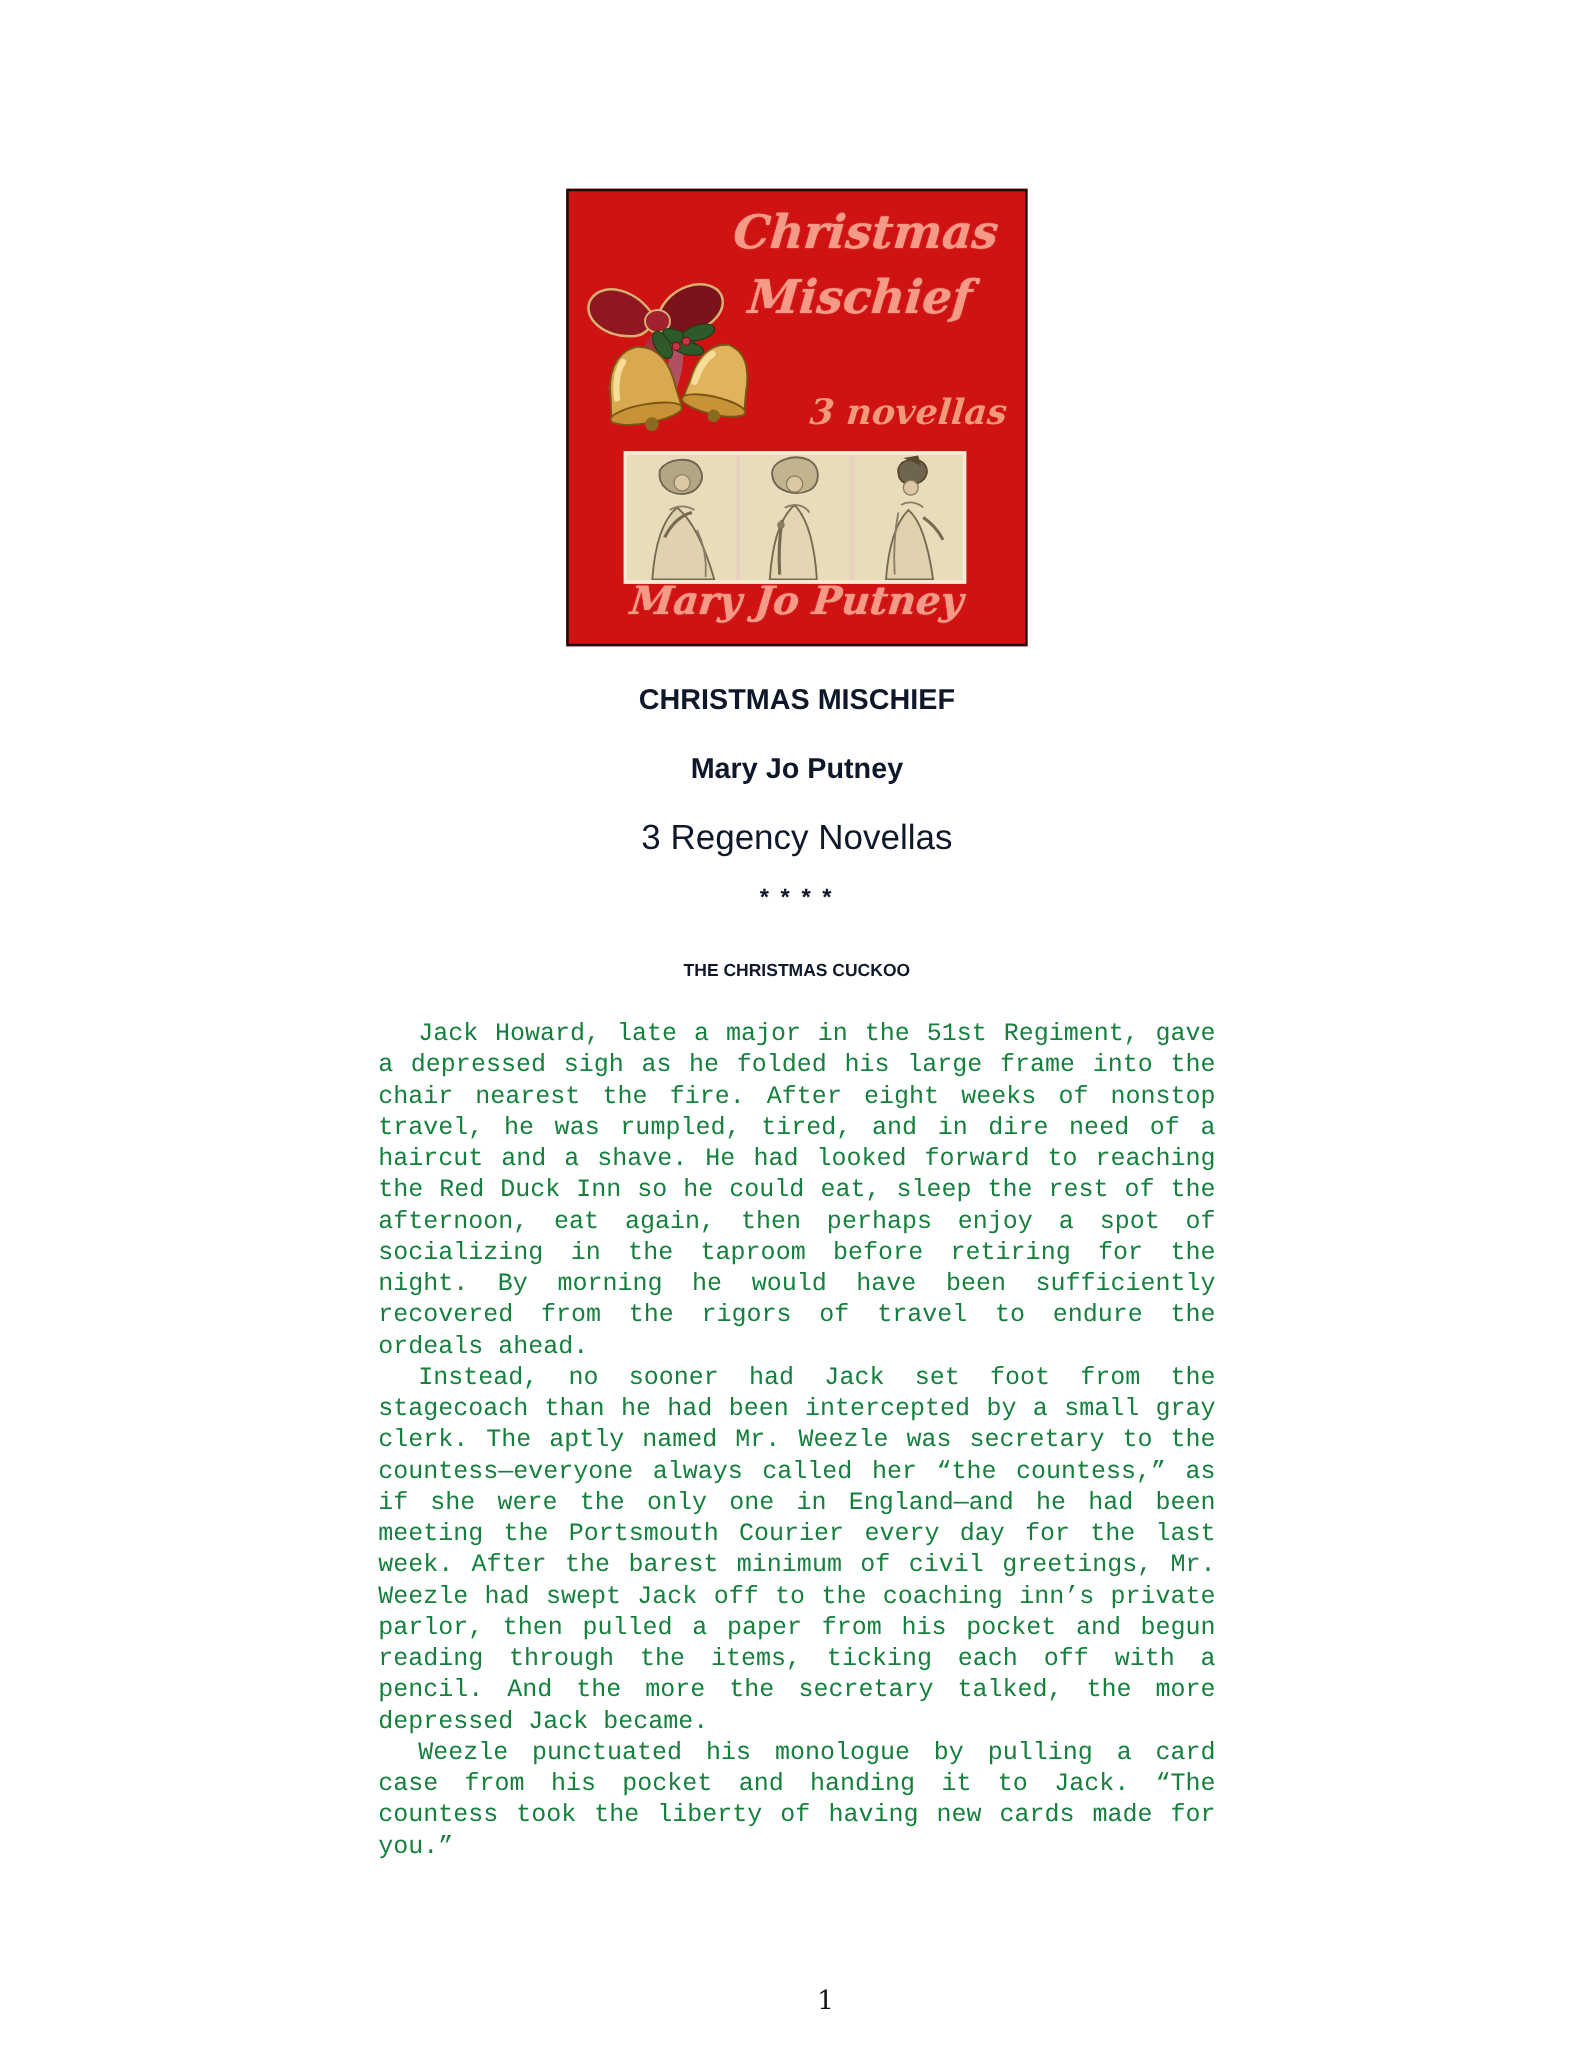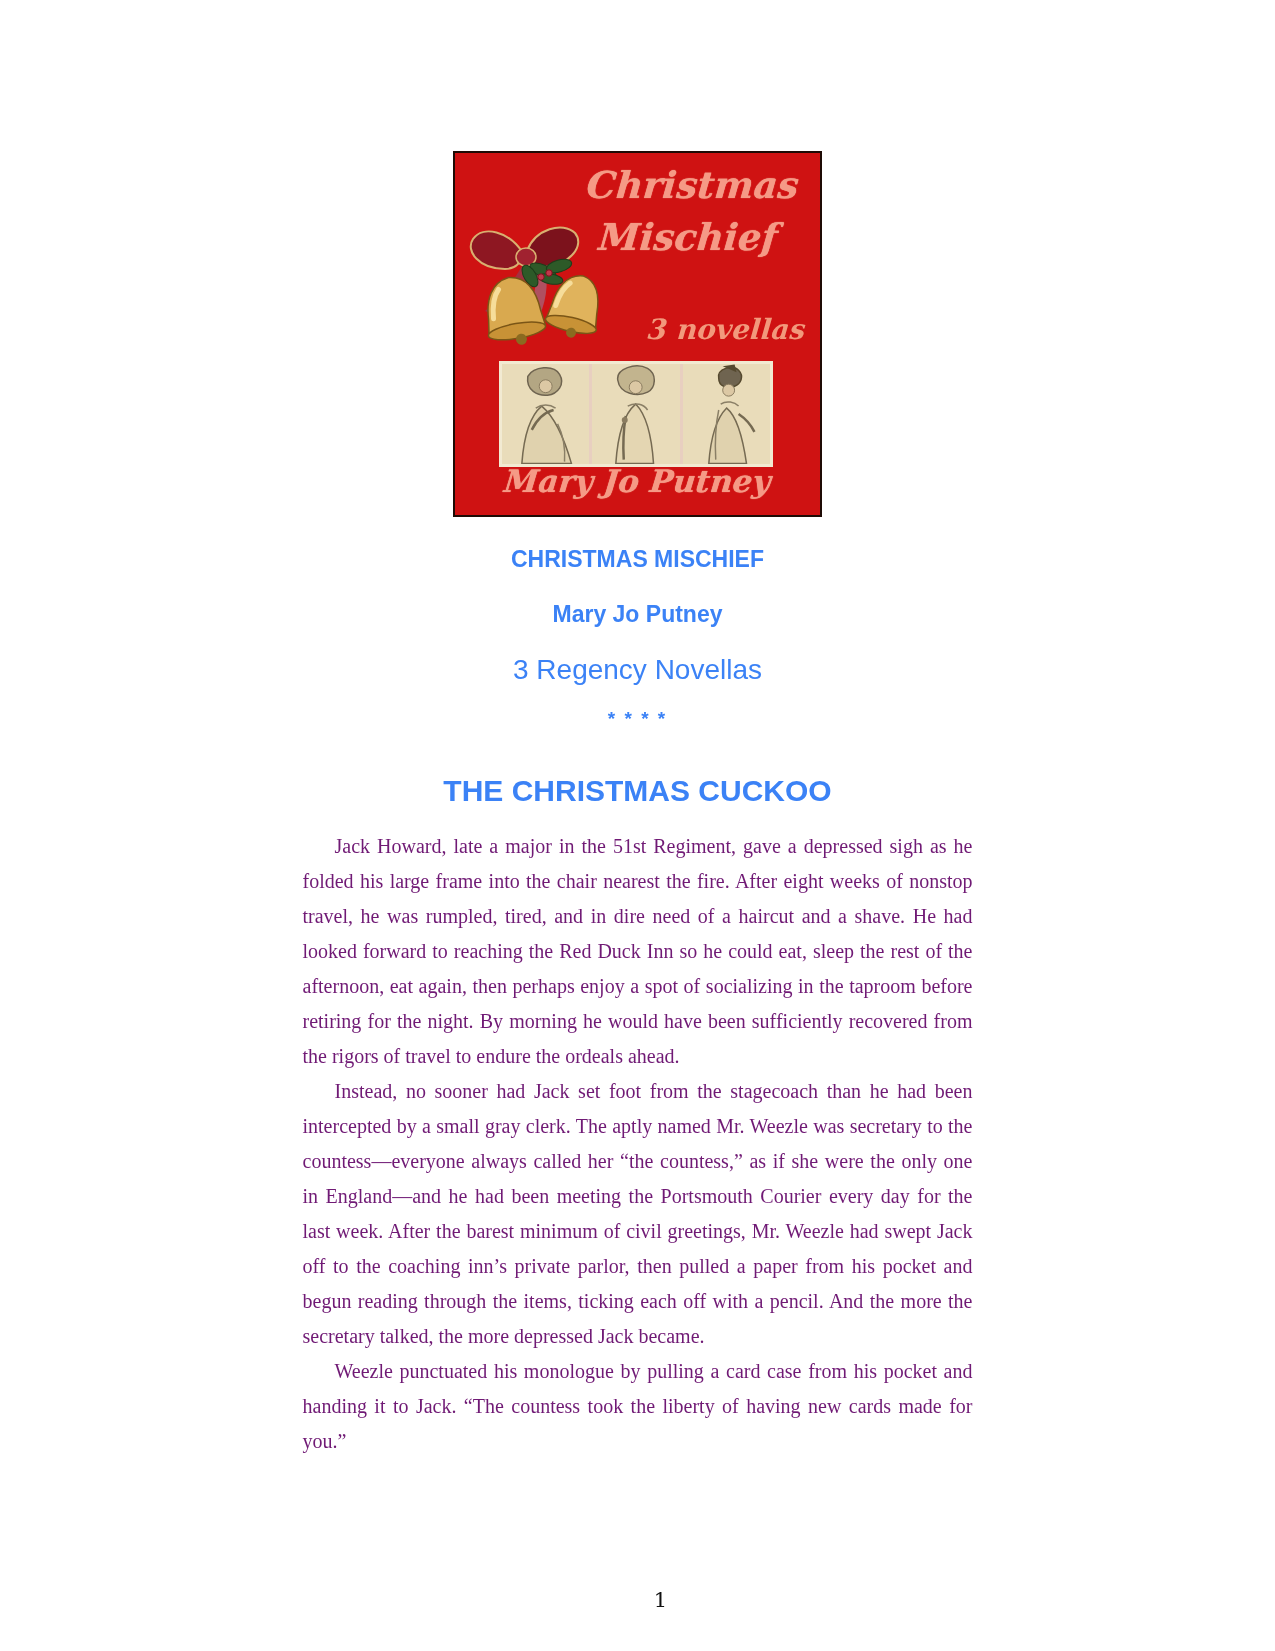--- a/index.html
+++ b/index.html
@@ -89,42 +89,42 @@
     transform: skewX(-6deg);
     text-shadow: 0 0 1px #f8b09a;
   }
 
   
   .fm {
     width: 670px;
     margin: 0 auto;
     text-align: center;
     font-family: "Liberation Sans", sans-serif;
-    color: #3b82f6;
+    color: #0f172a;
     line-height: 27px;
   }
   .fm-book-title   { margin-top: 29px; font-size: 23px; font-weight: bold; }
   .fm-author       { margin-top: 28px; font-size: 23px; font-weight: bold; }
   .fm-edition      { margin-top: 28px; font-size: 28px; font-weight: normal; }
   .fm-separator    { margin-top: 22px; font-size: 19px; font-weight: bold; letter-spacing: 2px; }
-  .fm-story-title  { margin-top: 45px; font-size: 30px; font-weight: bold; }
+  .fm-story-title  { margin-top: 31px; font-size: 14px; font-weight: bold; }
 
   
   .story {
     width: 670px;
     margin: 25px auto 0 auto;
   }
   .story p {
     margin: 0;
     text-align: justify;
     text-indent: 32px;
     font-size: 20px;
-    line-height: 35px;
-    font-family: Liberation Serif, serif;
-    color: #701a75;
+    line-height: 25px;
+    font-family: Liberation Mono, monospace;
+    color: #15803d;
   }
 
   
   .page-number {
     position: absolute;
     top: 1588px;
     left: 46px;
     right: 0;
     text-align: center;
     font-size: 21px;

